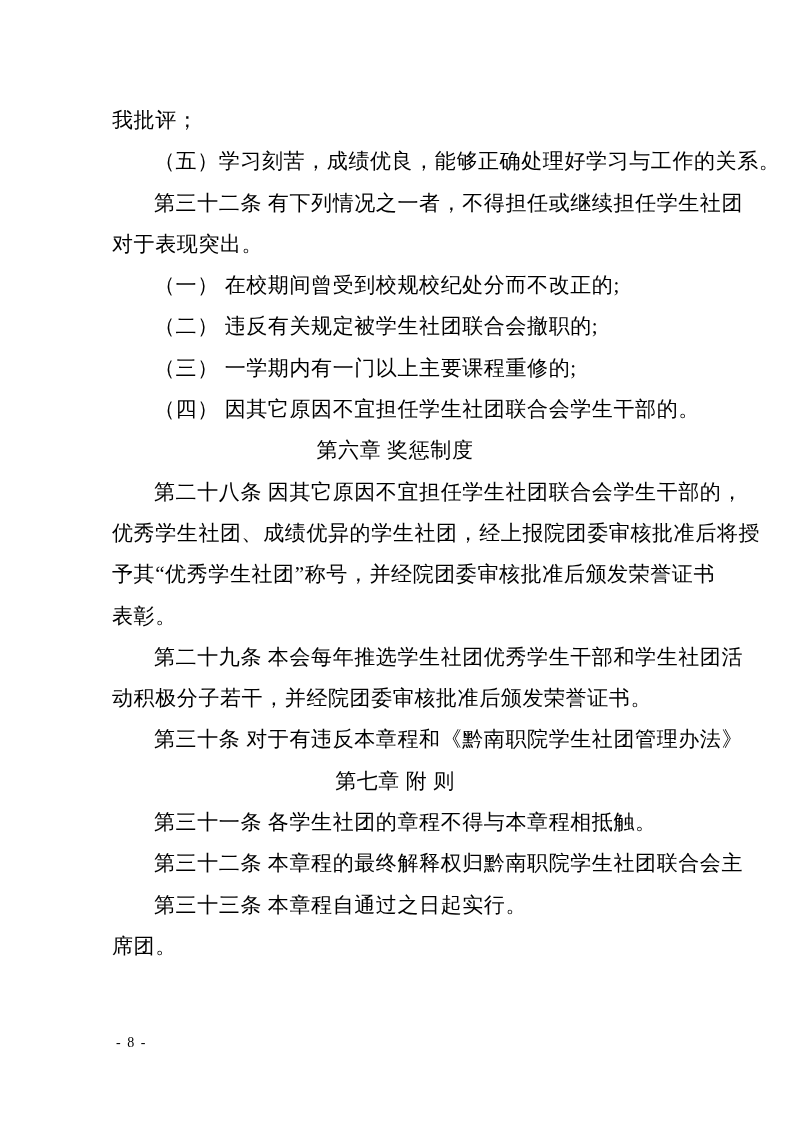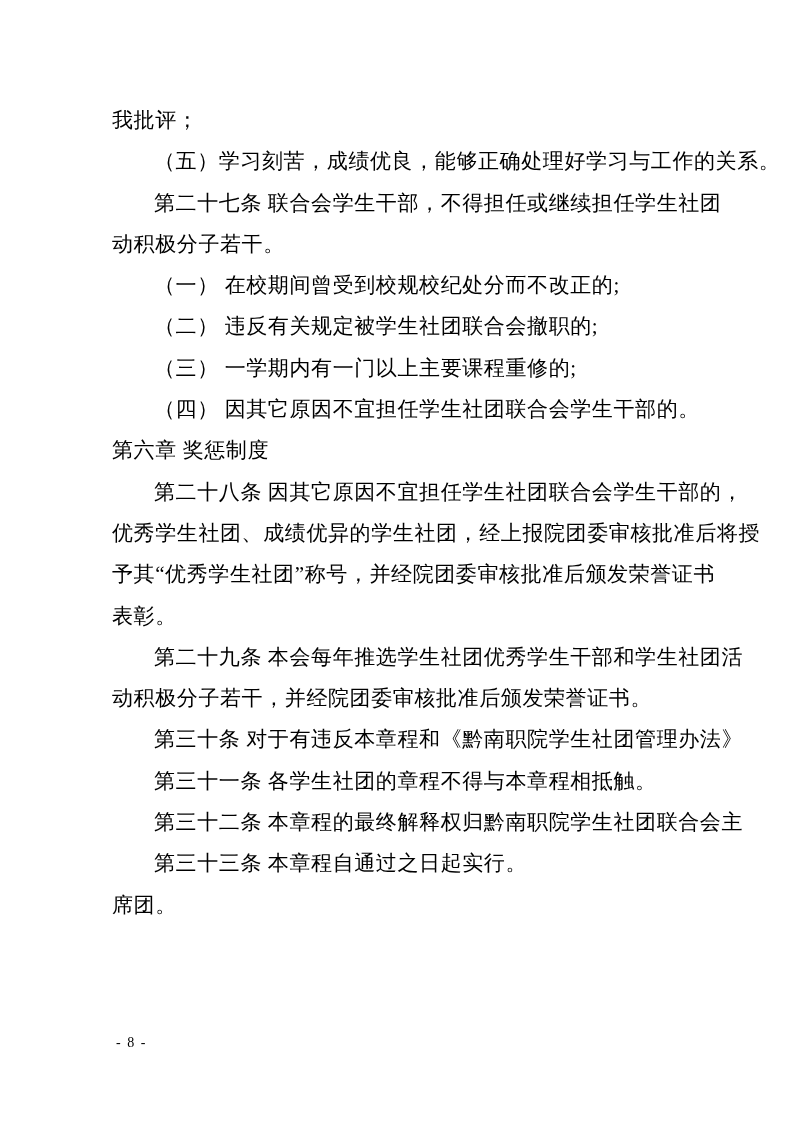--- a/index.html
+++ b/index.html
@@ -26,52 +26,53 @@
     font-size: 21px;
     line-height: 41.3px;
     height: 41.3px;
     white-space: nowrap;
     letter-spacing: 0.6px;
   }
   .line.indent {
     padding-left: 42px;
   }
   .line.heading {
-    text-align: left;
+    text-align: center;
     padding-left: 0;
   }
   .footer {
     position: absolute;
     left: 116px;
     top: 1033px;
     font-size: 14px;
     letter-spacing: 1.5px;
     line-height: 20px;
   }
 </style>
 </head>
 <body>
 
 <div class="page">
   <div class="content">
     <div class="line plain">我批评；</div>
     <div class="line indent">（五）学习刻苦，成绩优良，能够正确处理好学习与工作的关系。</div>
-    <div class="line indent">第二十七条 联合会学生干部，不得担任或继续担任学生社团</div>
-    <div class="line plain">动积极分子若干。</div>
+    <div class="line indent">第三十二条 有下列情况之一者，不得担任或继续担任学生社团</div>
+    <div class="line plain">对于表现突出。</div>
     <div class="line indent">（一） 在校期间曾受到校规校纪处分而不改正的;</div>
     <div class="line indent">（二） 违反有关规定被学生社团联合会撤职的;</div>
     <div class="line indent">（三） 一学期内有一门以上主要课程重修的;</div>
     <div class="line indent">（四） 因其它原因不宜担任学生社团联合会学生干部的。</div>
     <div class="line heading">第六章 奖惩制度</div>
     <div class="line indent">第二十八条 因其它原因不宜担任学生社团联合会学生干部的，</div>
     <div class="line plain">优秀学生社团、成绩优异的学生社团，经上报院团委审核批准后将授</div>
     <div class="line plain">予其“优秀学生社团”称号，并经院团委审核批准后颁发荣誉证书</div>
     <div class="line plain">表彰。</div>
     <div class="line indent">第二十九条 本会每年推选学生社团优秀学生干部和学生社团活</div>
     <div class="line plain">动积极分子若干，并经院团委审核批准后颁发荣誉证书。</div>
     <div class="line indent">第三十条 对于有违反本章程和《黔南职院学生社团管理办法》</div>
+    <div class="line heading">第七章 附 则</div>
     <div class="line indent">第三十一条 各学生社团的章程不得与本章程相抵触。</div>
     <div class="line indent">第三十二条 本章程的最终解释权归黔南职院学生社团联合会主</div>
     <div class="line indent">第三十三条 本章程自通过之日起实行。</div>
     <div class="line plain">席团。</div>
   </div>
   <div class="footer">- 8 -</div>
 </div>
 
 </body></html>

